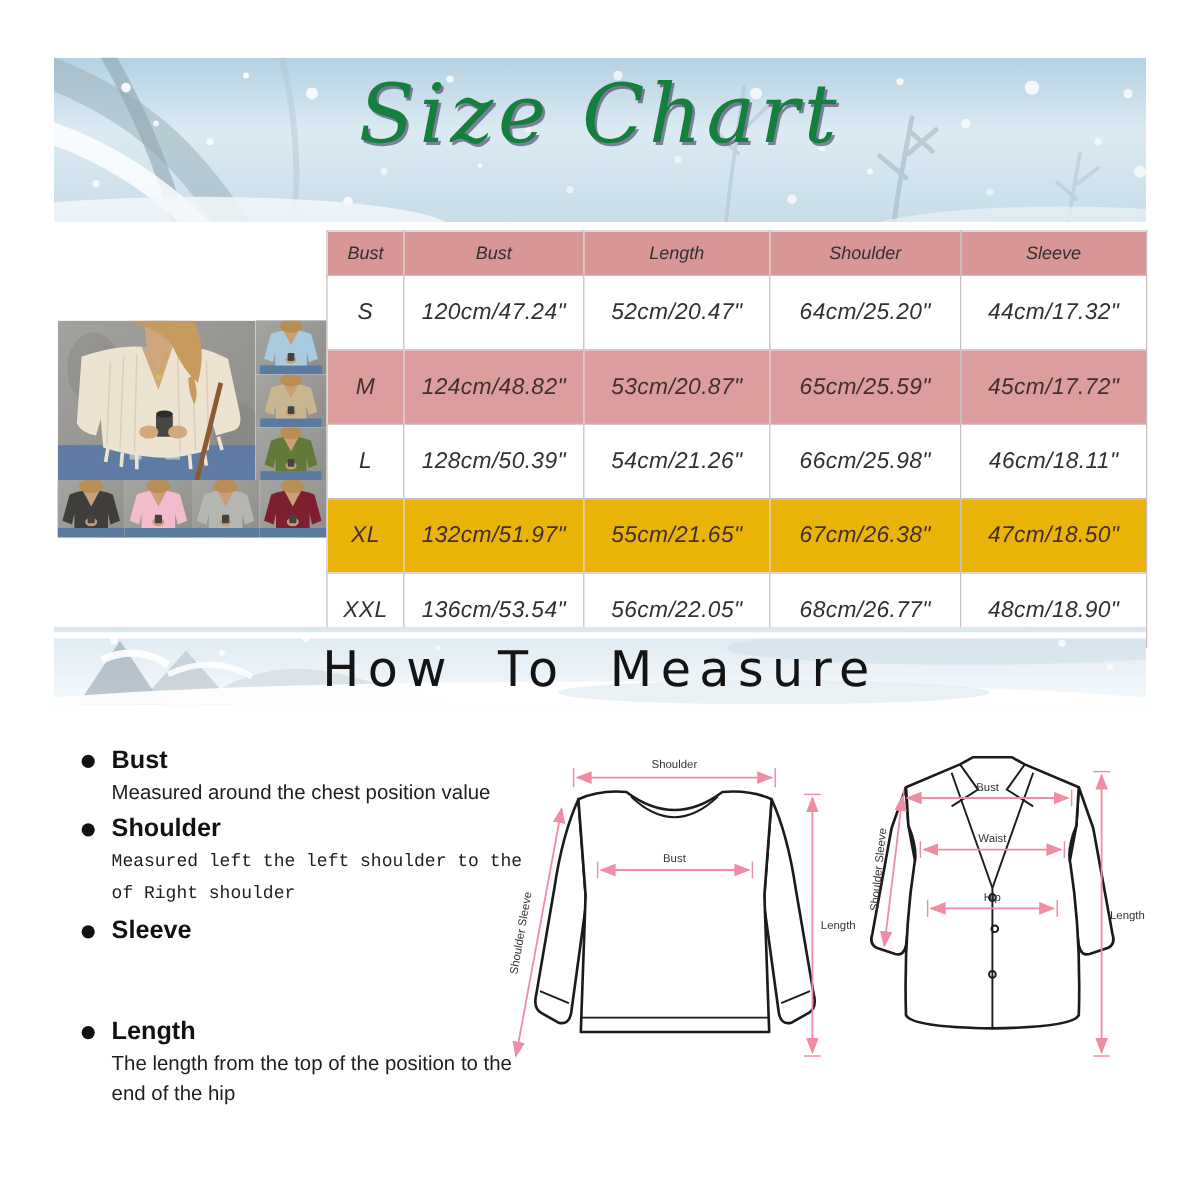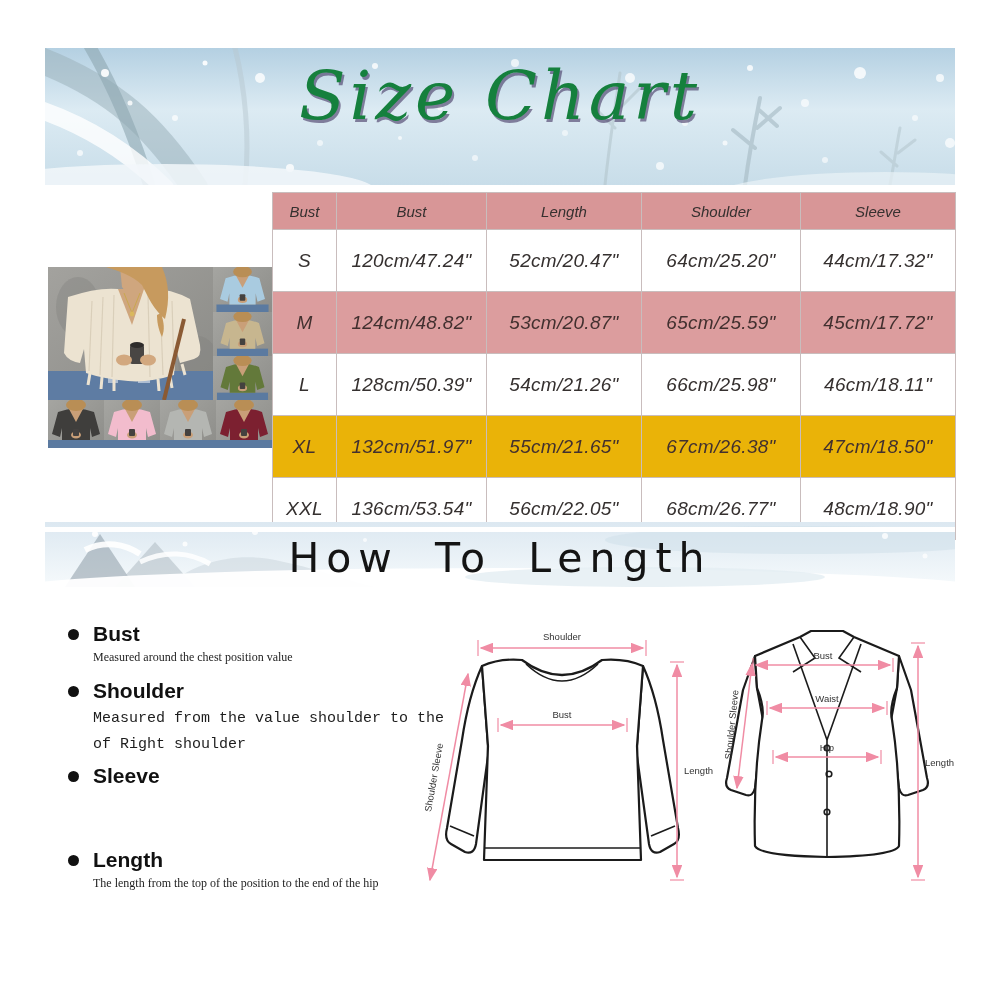--- a/index.html
+++ b/index.html
@@ -40,21 +40,21 @@
   .measure-title{position:absolute;left:0;top:12px;width:100%;text-align:center;
     font-family:"DejaVu Sans",sans-serif;font-size:41px;color:#141414;
     letter-spacing:7px;word-spacing:16px;}
 
   
   .instructions{position:absolute;left:62px;top:622px;width:390px;height:310px;}
   .instr{position:absolute;left:0;}
   .instr .head{display:flex;align-items:center;gap:14px;}
   .bullet{width:11px;height:11px;border-radius:50%;background:#111;flex:0 0 auto;margin-left:6px;}
   .instr h3{margin:0;font-family:"Liberation Sans",sans-serif;font-size:21px;font-weight:bold;color:#111;}
-  .instr p{margin:3px 0 0 31px;font-family:Liberation Serif, serif;font-size:12px;
+  .instr p{margin:3px 0 0 31px;font-family:Liberation Sans, sans-serif;font-size:17px;
     line-height:1.45;color:#1d1d1d;}
   .instr.mono p{font-family:"Liberation Mono",monospace;font-size:15px;line-height:1.75;}
   .i-bust{top:0;}  .i-bust p{max-width:345px;}
   .i-shoulder{top:57px;} .i-shoulder p{max-width:352px;}
   .i-sleeve{top:142px;}  .i-sleeve p{max-width:305px;}
   .i-length{top:226px;}  .i-length p{max-width:335px;}
 
   
   .diagram{position:absolute;overflow:visible;}
   .diagram svg{overflow:visible;display:block;}
@@ -295,37 +295,37 @@
       <g fill="#ffffff">
         <circle cx="50" cy="12" r="3" opacity=".9"></circle>
           <circle cx="140" cy="22" r="2.5" opacity=".8"></circle>
         <circle cx="210" cy="10" r="3" opacity=".8"></circle>
           <circle cx="320" cy="18" r="2" opacity=".7"></circle>
         <circle cx="840" cy="14" r="3" opacity=".8"></circle>
           <circle cx="880" cy="34" r="2.5" opacity=".7"></circle>
       </g>
       <rect x="0" y="5" width="910" height="5" fill="#ffffff"></rect>
     </svg>
-    <div class="measure-title">How To Length</div>
+    <div class="measure-title">How To Measure</div>
   </div>
 
   <div class="instructions">
     <div class="instr i-bust">
       <div class="head">
           <span class="bullet"></span>
         <h3>Bust</h3>
         </div>
       <p>Measured around the chest position value</p>
     </div>
     <div class="instr mono i-shoulder">
       <div class="head">
           <span class="bullet"></span>
         <h3>Shoulder</h3>
         </div>
-      <p>Measured from the value shoulder to the of Right shoulder</p>
+      <p>Measured left the left shoulder to the of Right shoulder</p>
     </div>
     <div class="instr i-sleeve">
       <div class="head">
           <span class="bullet"></span>
         <h3>Sleeve</h3>
         </div>
     </div>
     <div class="instr i-length">
       <div class="head">
           <span class="bullet"></span>

